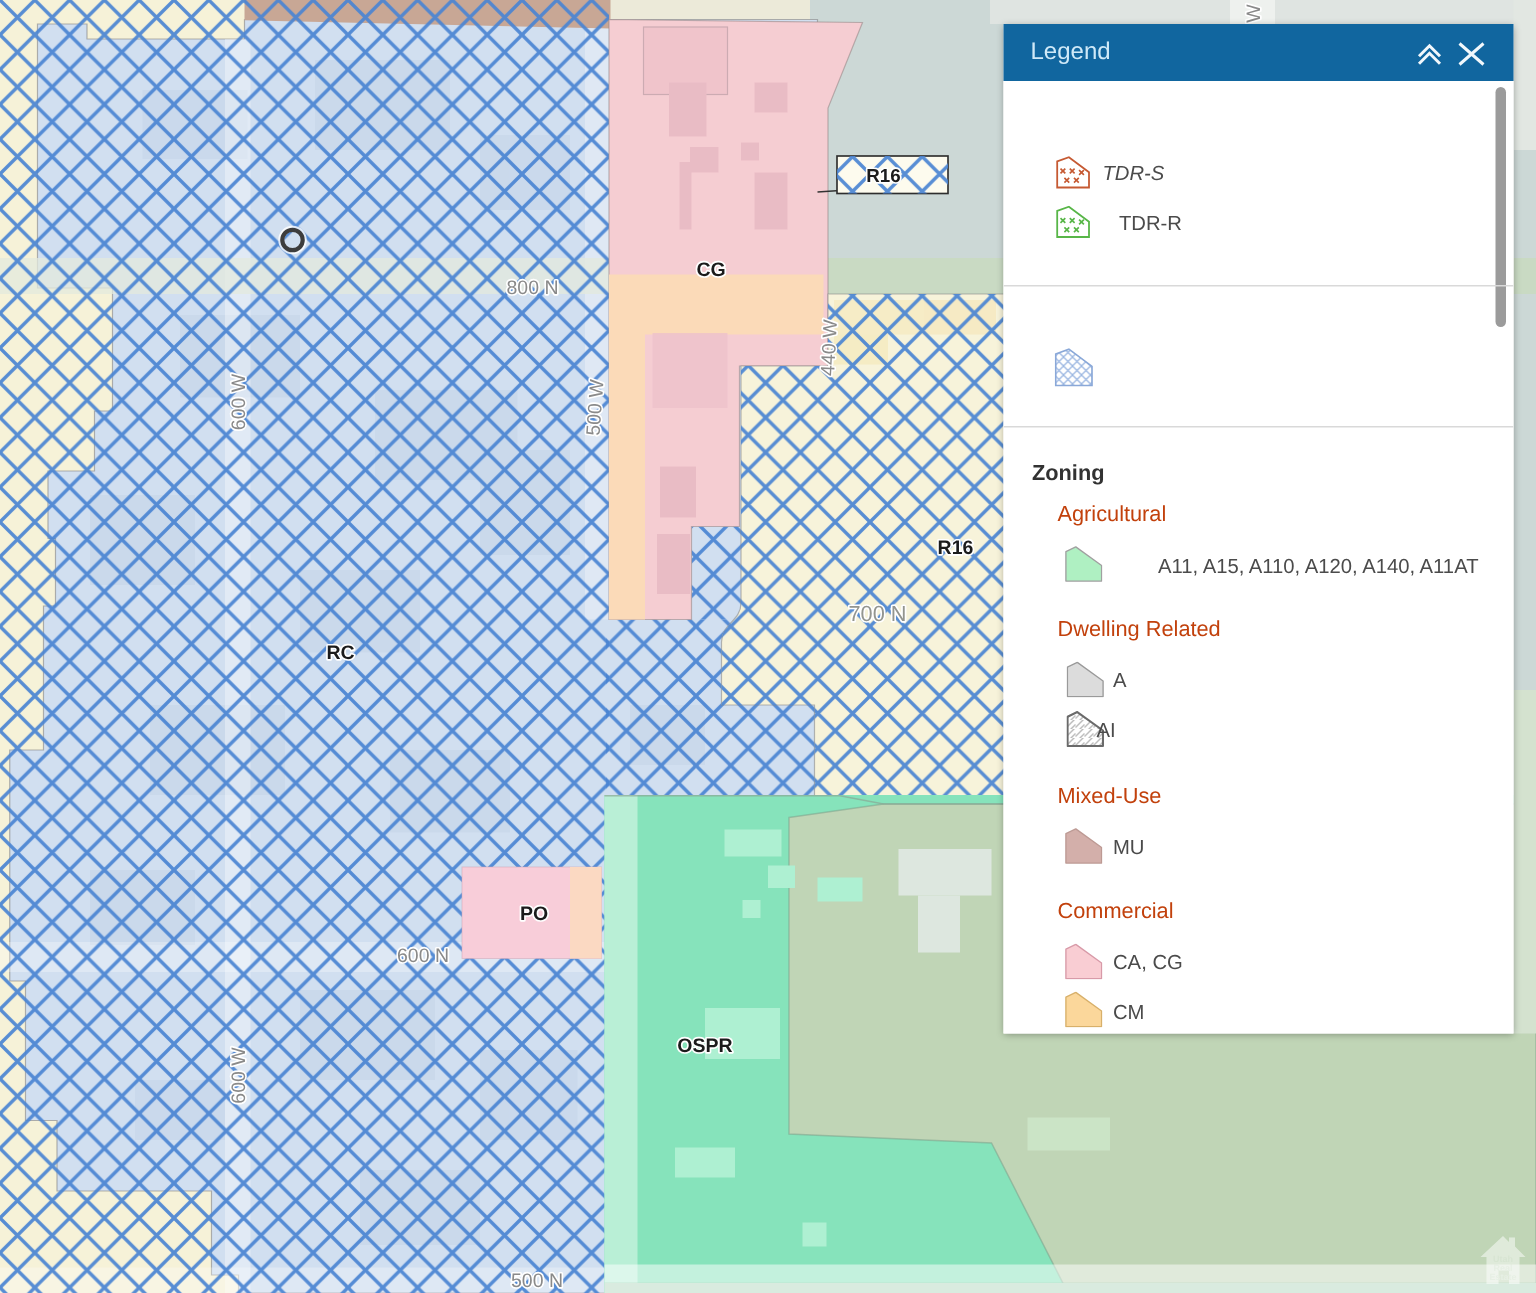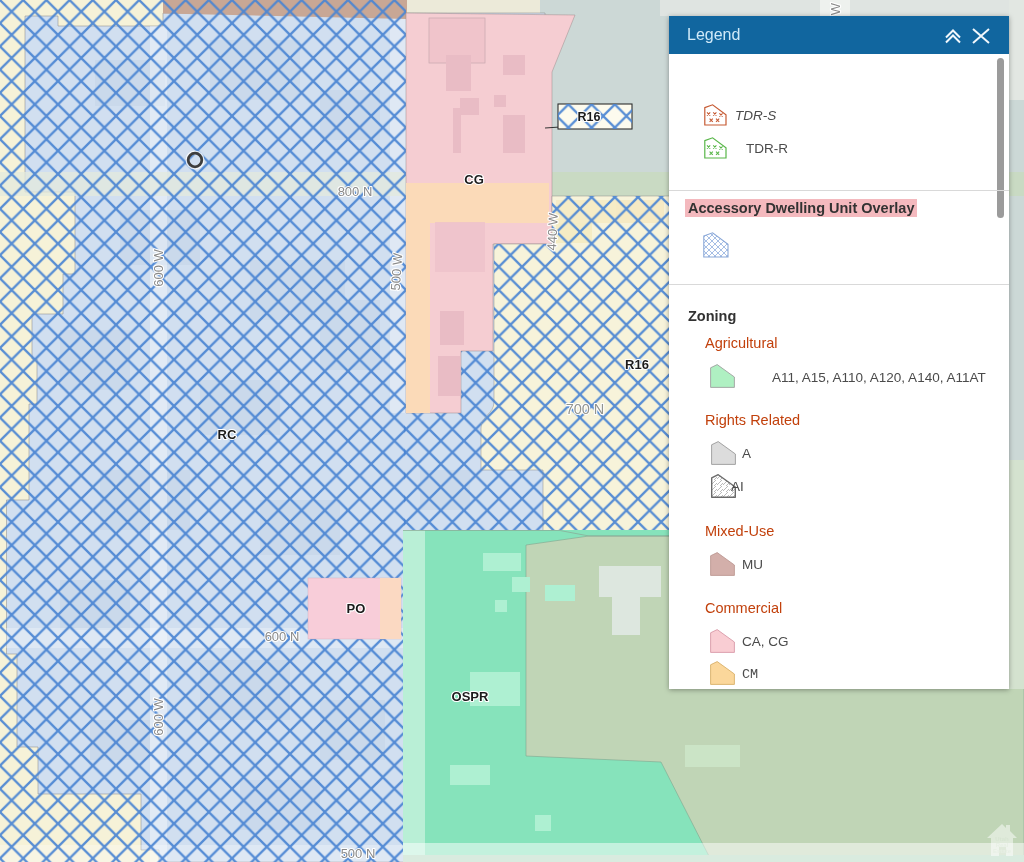--- a/index.html
+++ b/index.html
@@ -199,21 +199,20 @@
         <path d="M9.2,8.4 L12.4,11.6 M12.4,8.4 L9.2,11.6"></path>
         <path d="M15.4,9.4 L18.6,12.6 M18.6,9.4 L15.4,12.6"></path>
         <path d="M5.6,14.6 L8.8,17.8 M8.8,14.6 L5.6,17.8"></path>
         <path d="M12,14.6 L15.2,17.8 M15.2,14.6 L12,17.8"></path>
       </g>
     </svg>
     <div class="lbl" style="left:66px;top:87px;margin-left:11px;">TDR-R</div>
 
     <div class="div" style="top:136px;"></div>
 
-    <div class="hdr" style="top:145px;background:#f4b9be;padding:1px 3px;left:16px;">Accessory Dwelling Unit Overlay</div>
 
     <svg class="sw" style="left:34px;top:178px;" width="26" height="26" viewBox="0 0 26 26">
       <path d="M0.8,4 L9.6,0.8 L25,12.2 V25 H0.8 Z" fill="url(#aduswatch2)" stroke="#8aa8d8" stroke-width="1.1"></path>
       <defs>
         <pattern id="aduswatch2" patternUnits="userSpaceOnUse" width="6" height="6">
           <rect width="6" height="6" fill="#ffffff"></rect>
           <path d="M-1,-1 L7,7 M7,-1 L-1,7" stroke="#9db8e2" stroke-width="0.9" fill="none"></path>
         </pattern>
       </defs>
     </svg>
@@ -221,21 +220,21 @@
     <div class="div" style="top:230px;"></div>
 
     <div class="hdr" style="top:254px;text-align:center;">Zoning</div>
 
     <div class="sub" style="top:281px;">Agricultural</div>
     <svg class="sw" style="left:41px;top:310px;" width="25" height="24" viewBox="0 0 25 24">
       <path d="M0.6,3.8 L7.2,0.6 L24.4,13 V23.4 H0.6 Z" fill="#aff0c2" stroke="#a0a0a0" stroke-width="0.9" stroke-linejoin="round"></path>
     </svg>
     <div class="lbl" style="left:71px;top:316px;margin-left:32px;">A11, A15, A110, A120, A140, A11AT</div>
 
-    <div class="sub" style="top:358px;">Rights Related</div>
+    <div class="sub" style="top:358px;">Dwelling Related</div>
     <svg class="sw" style="left:42px;top:387px;" width="25" height="24" viewBox="0 0 25 24">
       <path d="M0.6,3.8 L7.2,0.6 L24.4,13 V23.4 H0.6 Z" fill="#dcdcdc" stroke="#9a9a9a" stroke-width="0.9" stroke-linejoin="round"></path>
     </svg>
     <div class="lbl" style="left:73px;top:392px;">A</div>
     <svg class="sw" style="left:42px;top:420px;" width="25" height="24" viewBox="0 0 25 24">
       <path d="M0.7,3.8 L7.2,0.7 L24.3,13 V23.3 H0.7 Z" fill="url(#aihatch)" stroke="#6a6a6a" stroke-width="1.4" stroke-linejoin="round"></path>
     </svg>
     <div class="lbl" style="left:62px;top:425px;text-align:right;">AI</div>
 
     <div class="sub" style="top:469px;">Mixed-Use</div>
@@ -245,16 +244,16 @@
     <div class="lbl" style="left:73px;top:503px;text-align:right;">MU</div>
 
     <div class="sub" style="top:546px;text-align:right;">Commercial</div>
     <svg class="sw" style="left:41px;top:575px;" width="25" height="24" viewBox="0 0 25 24">
       <path d="M0.6,3.8 L7.2,0.6 L24.4,13 V23.4 H0.6 Z" fill="#f9cdd3" stroke="#d89aa8" stroke-width="0.9" stroke-linejoin="round"></path>
     </svg>
     <div class="lbl" style="left:73px;top:580px;">CA, CG</div>
     <svg class="sw" style="left:41px;top:607px;" width="25" height="24" viewBox="0 0 25 24">
       <path d="M0.6,3.8 L7.2,0.6 L24.4,13 V23.4 H0.6 Z" fill="#fbd79b" stroke="#d8b06a" stroke-width="0.9" stroke-linejoin="round"></path>
     </svg>
-    <div class="lbl" style="left:73px;top:613px;font-family:Liberation Mono, monospace;">CM</div>
+    <div class="lbl" style="left:73px;top:613px;">CM</div>
   </div>
 </div>
 </div>
 
 </body></html>

